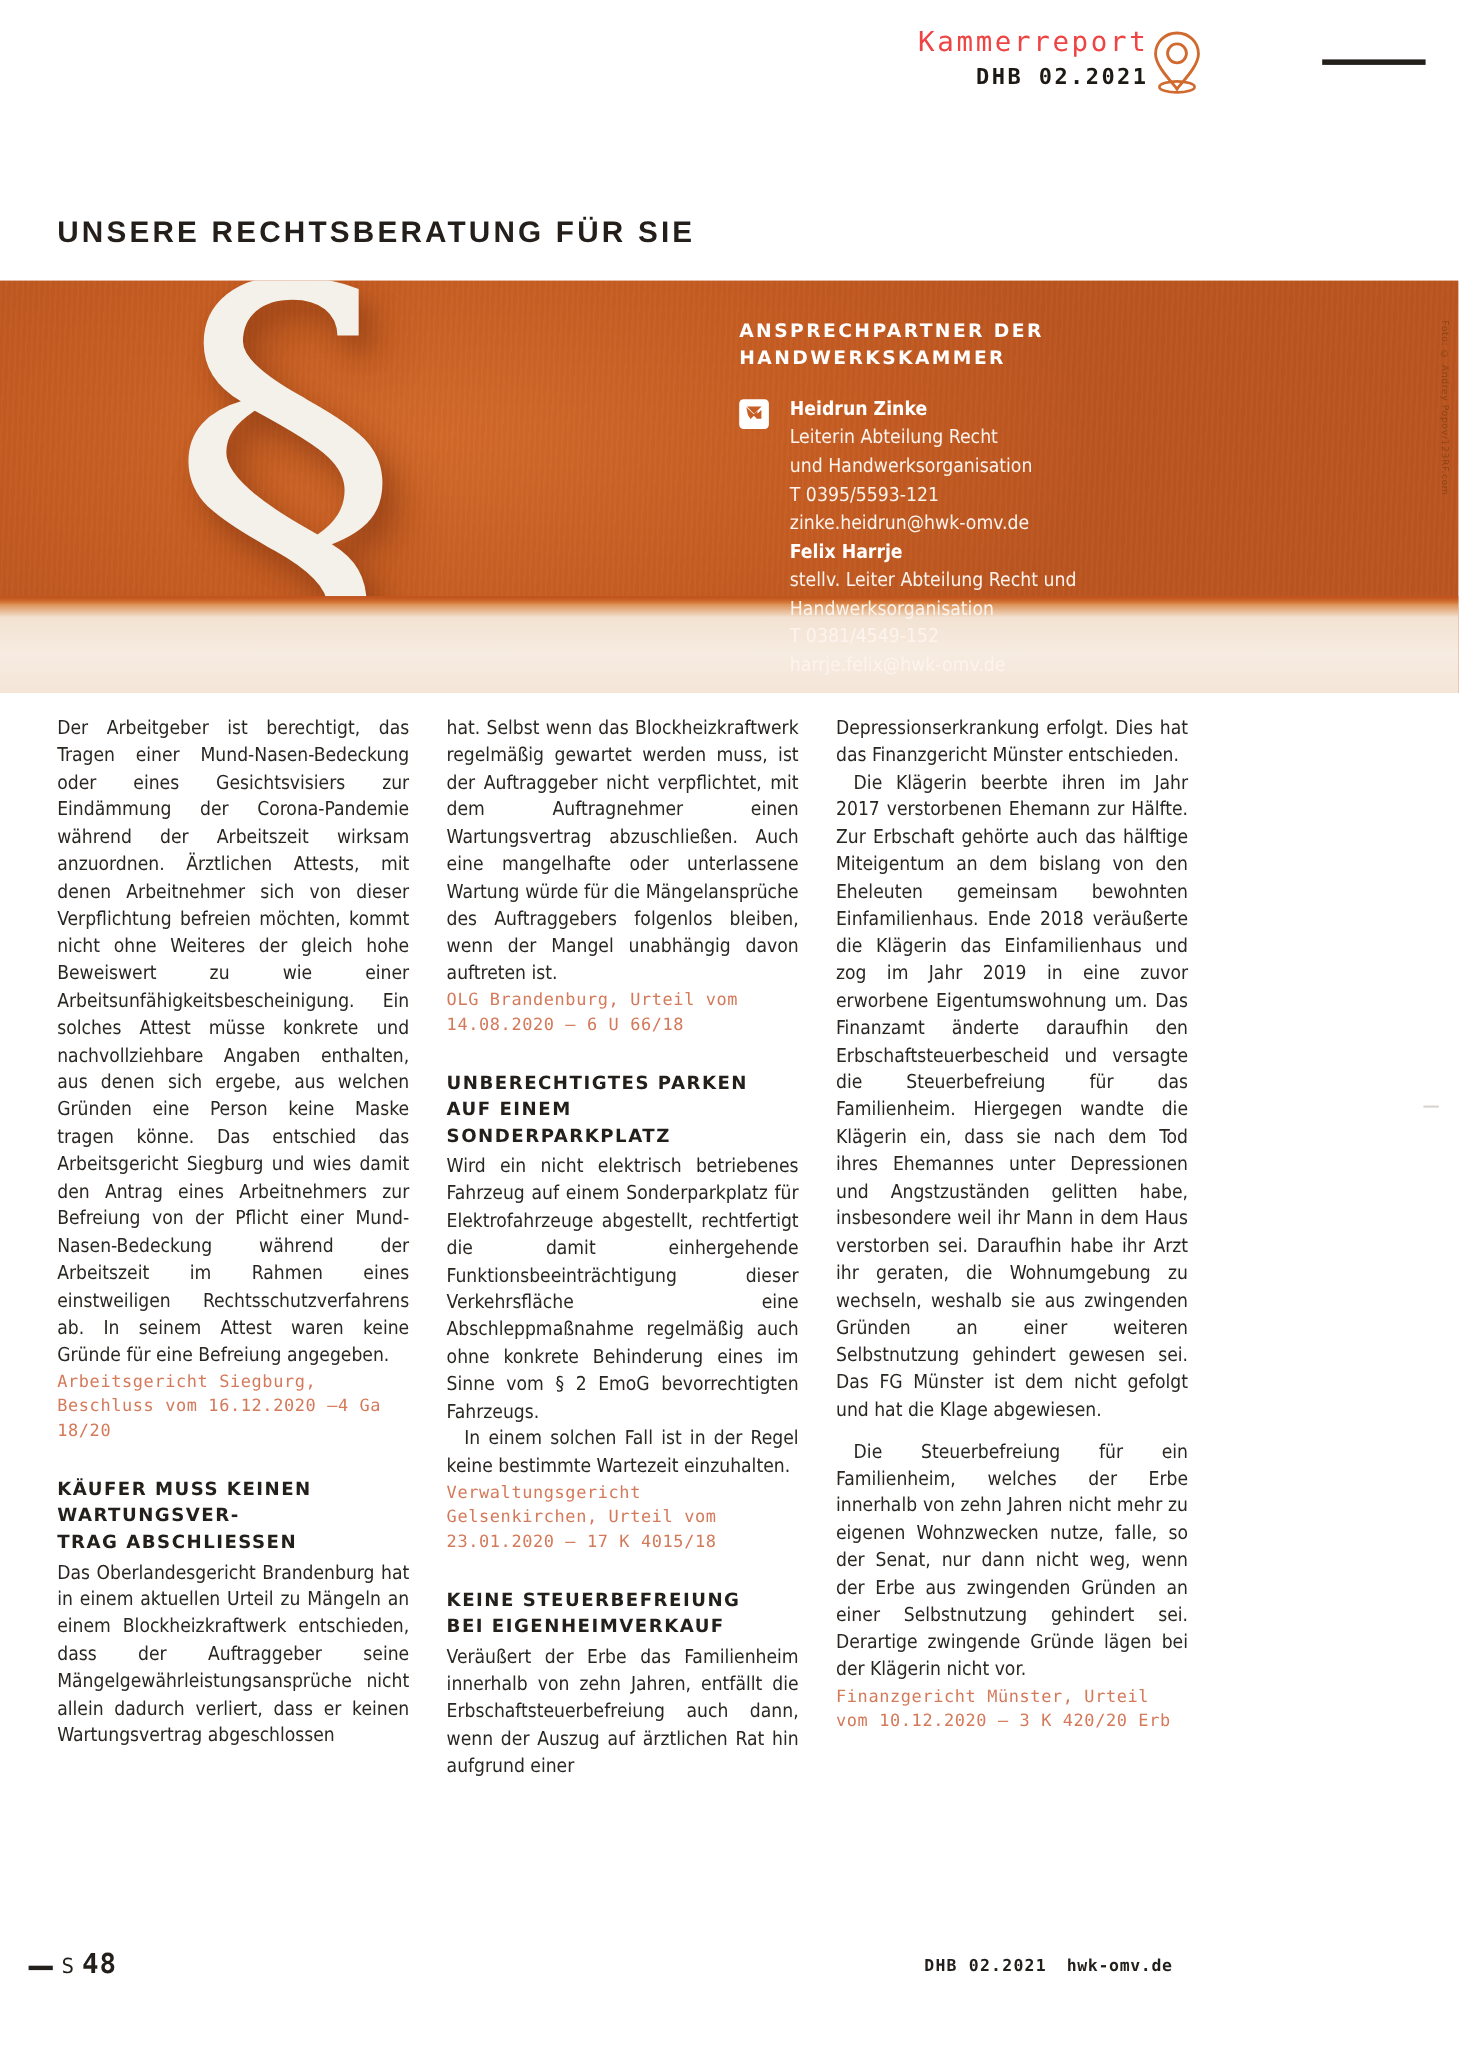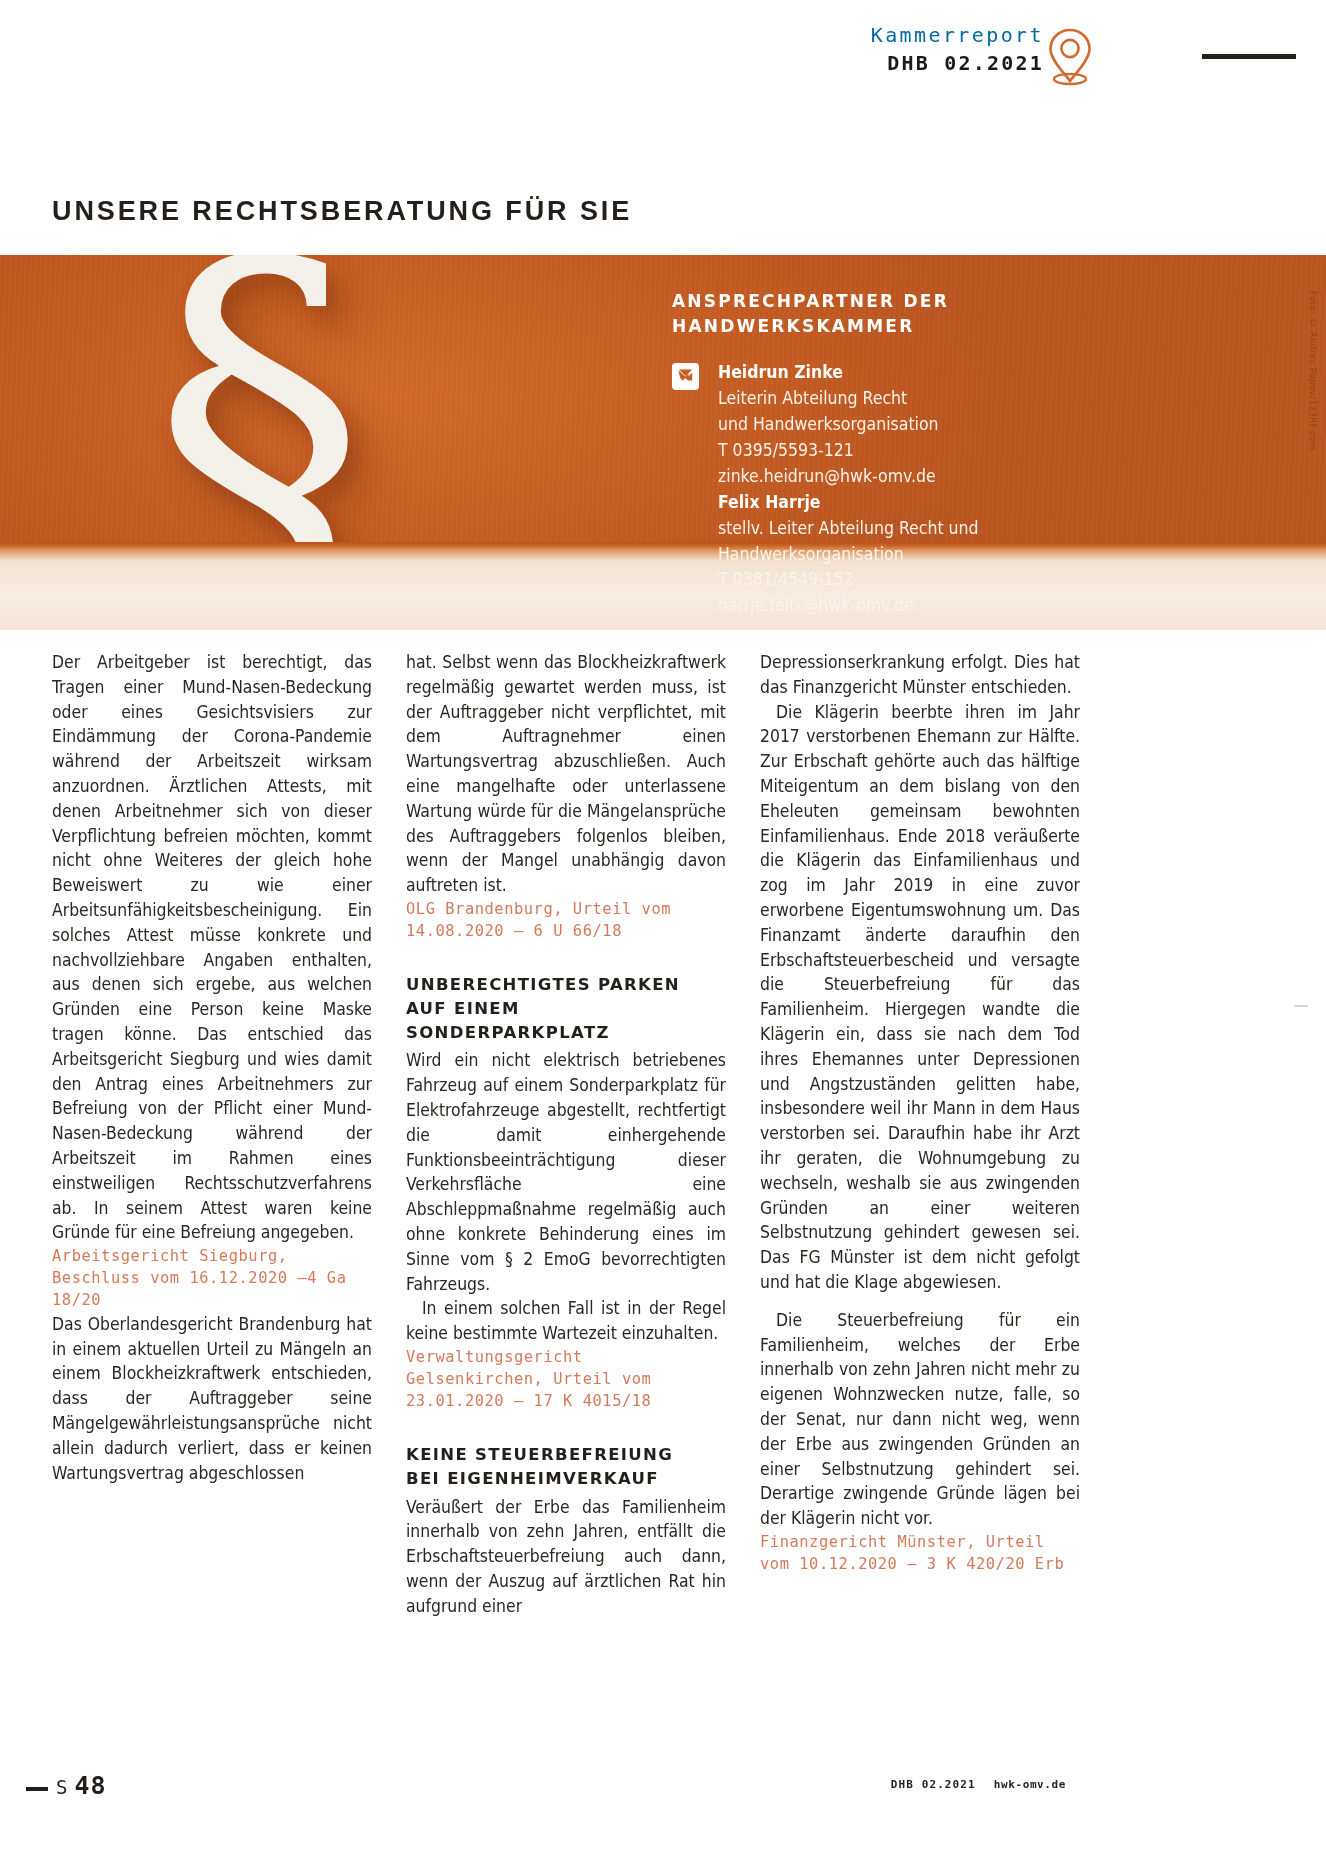--- a/index.html
+++ b/index.html
@@ -26,23 +26,23 @@
     height: 70px;
   }
   .kr-block {
     position: absolute;
     right: 282px;
     top: 0;
     text-align: right;
     line-height: 1.12;
   }
   .kr-line1 {
-    font-size: 20px;
+    font-size: 25px;
     letter-spacing: 2.4px;
-    color: #0369a1;
+    color: #ef4444;
     font-weight: 400;
     font-family: "DejaVu Sans Mono", "Liberation Mono", monospace;
   }
   .kr-line2 {
     font-size: 20px;
     letter-spacing: 2.2px;
     color: #1d1a16;
     font-weight: 700;
     margin-top: 6px;
     font-family: "DejaVu Sans Mono", "Liberation Mono", monospace;
@@ -280,21 +280,21 @@
     font-size: 25px;
     font-weight: 800;
     letter-spacing: 1px;
     margin-left: 5px;
     font-family: "DejaVu Sans Mono", "Liberation Mono", monospace;
   }
   .footer-right {
     position: absolute;
     right: 30px;
     top: 7px;
-    font-size: 11px;
+    font-size: 15px;
     font-weight: 800;
     letter-spacing: 1.1px;
     color: #231f1b;
     font-family: "DejaVu Sans Mono", "Liberation Mono", monospace;
   }
   .footer-right .url { margin-left: 18px; letter-spacing: .6px; }
 </style>
 </head>
 <body>
 
@@ -352,20 +352,24 @@
       </div>
     </div>
 
     <div class="photo-credit">Foto: © Andrey Popov/123RF.com</div>
   </div>
 
   <div class="columns" id="columns">
       <div class="col">
         <p class="body">Der Arbeitgeber ist berechtigt, das Tragen einer Mund-Nasen-Bedeckung oder eines Gesichtsvisiers zur Eindämmung der Corona-Pandemie während der Arbeitszeit wirksam anzuordnen. Ärztlichen Attests, mit denen Arbeitnehmer sich von dieser Verpflichtung befreien möchten, kommt nicht ohne Weiteres der gleich hohe Beweiswert zu wie einer Arbeitsunfähigkeitsbescheinigung. Ein solches Attest müsse konkrete und nachvollziehbare Angaben enthalten, aus denen sich ergebe, aus welchen Gründen eine Person keine Maske tragen könne. Das entschied das Arbeitsgericht Siegburg und wies damit den Antrag eines Arbeitnehmers zur Befreiung von der Pflicht einer Mund-Nasen-Bedeckung während der Arbeitszeit im Rahmen eines einstweiligen Rechtsschutzverfahrens ab. In seinem Attest waren keine Gründe für eine Befreiung angegeben.</p>
         <div class="cite">Arbeitsgericht Siegburg, Beschluss vom 16.12.2020 –4 Ga 18/20</div>
+        <div class="sec-head spaced">
+          <div>KÄUFER MUSS KEINEN WARTUNGSVER-</div>
+          <div>TRAG ABSCHLIESSEN</div>
+        </div>
         <p class="body">Das Oberlandesgericht Brandenburg hat in einem aktuellen Urteil zu Mängeln an einem Blockheizkraftwerk entschieden, dass der Auftraggeber seine Mängelgewährleistungsansprüche nicht allein dadurch verliert, dass er keinen Wartungsvertrag abgeschlossen</p>
       </div>
       <div class="col">
         <p class="body">hat. Selbst wenn das Blockheizkraftwerk regelmäßig gewartet werden muss, ist der Auftraggeber nicht verpflichtet, mit dem Auftragnehmer einen Wartungsvertrag abzuschließen. Auch eine mangelhafte oder unterlassene Wartung würde für die Mängelansprüche des Auftraggebers folgenlos bleiben, wenn der Mangel unabhängig davon auftreten ist.</p>
         <div class="cite">OLG Brandenburg, Urteil vom 14.08.2020 – 6 U 66/18</div>
         <div class="sec-head spaced">
           <div>UNBERECHTIGTES PARKEN AUF EINEM</div>
           <div>SONDERPARKPLATZ</div>
         </div>
         <p class="body">Wird ein nicht elektrisch betriebenes Fahrzeug auf einem Sonderparkplatz für Elektrofahrzeuge abgestellt, rechtfertigt die damit einhergehende Funktionsbeeinträchtigung dieser Verkehrsfläche eine Abschleppmaßnahme regelmäßig auch ohne konkrete Behinderung eines im Sinne vom § 2 EmoG bevorrechtigten Fahrzeugs.</p>

